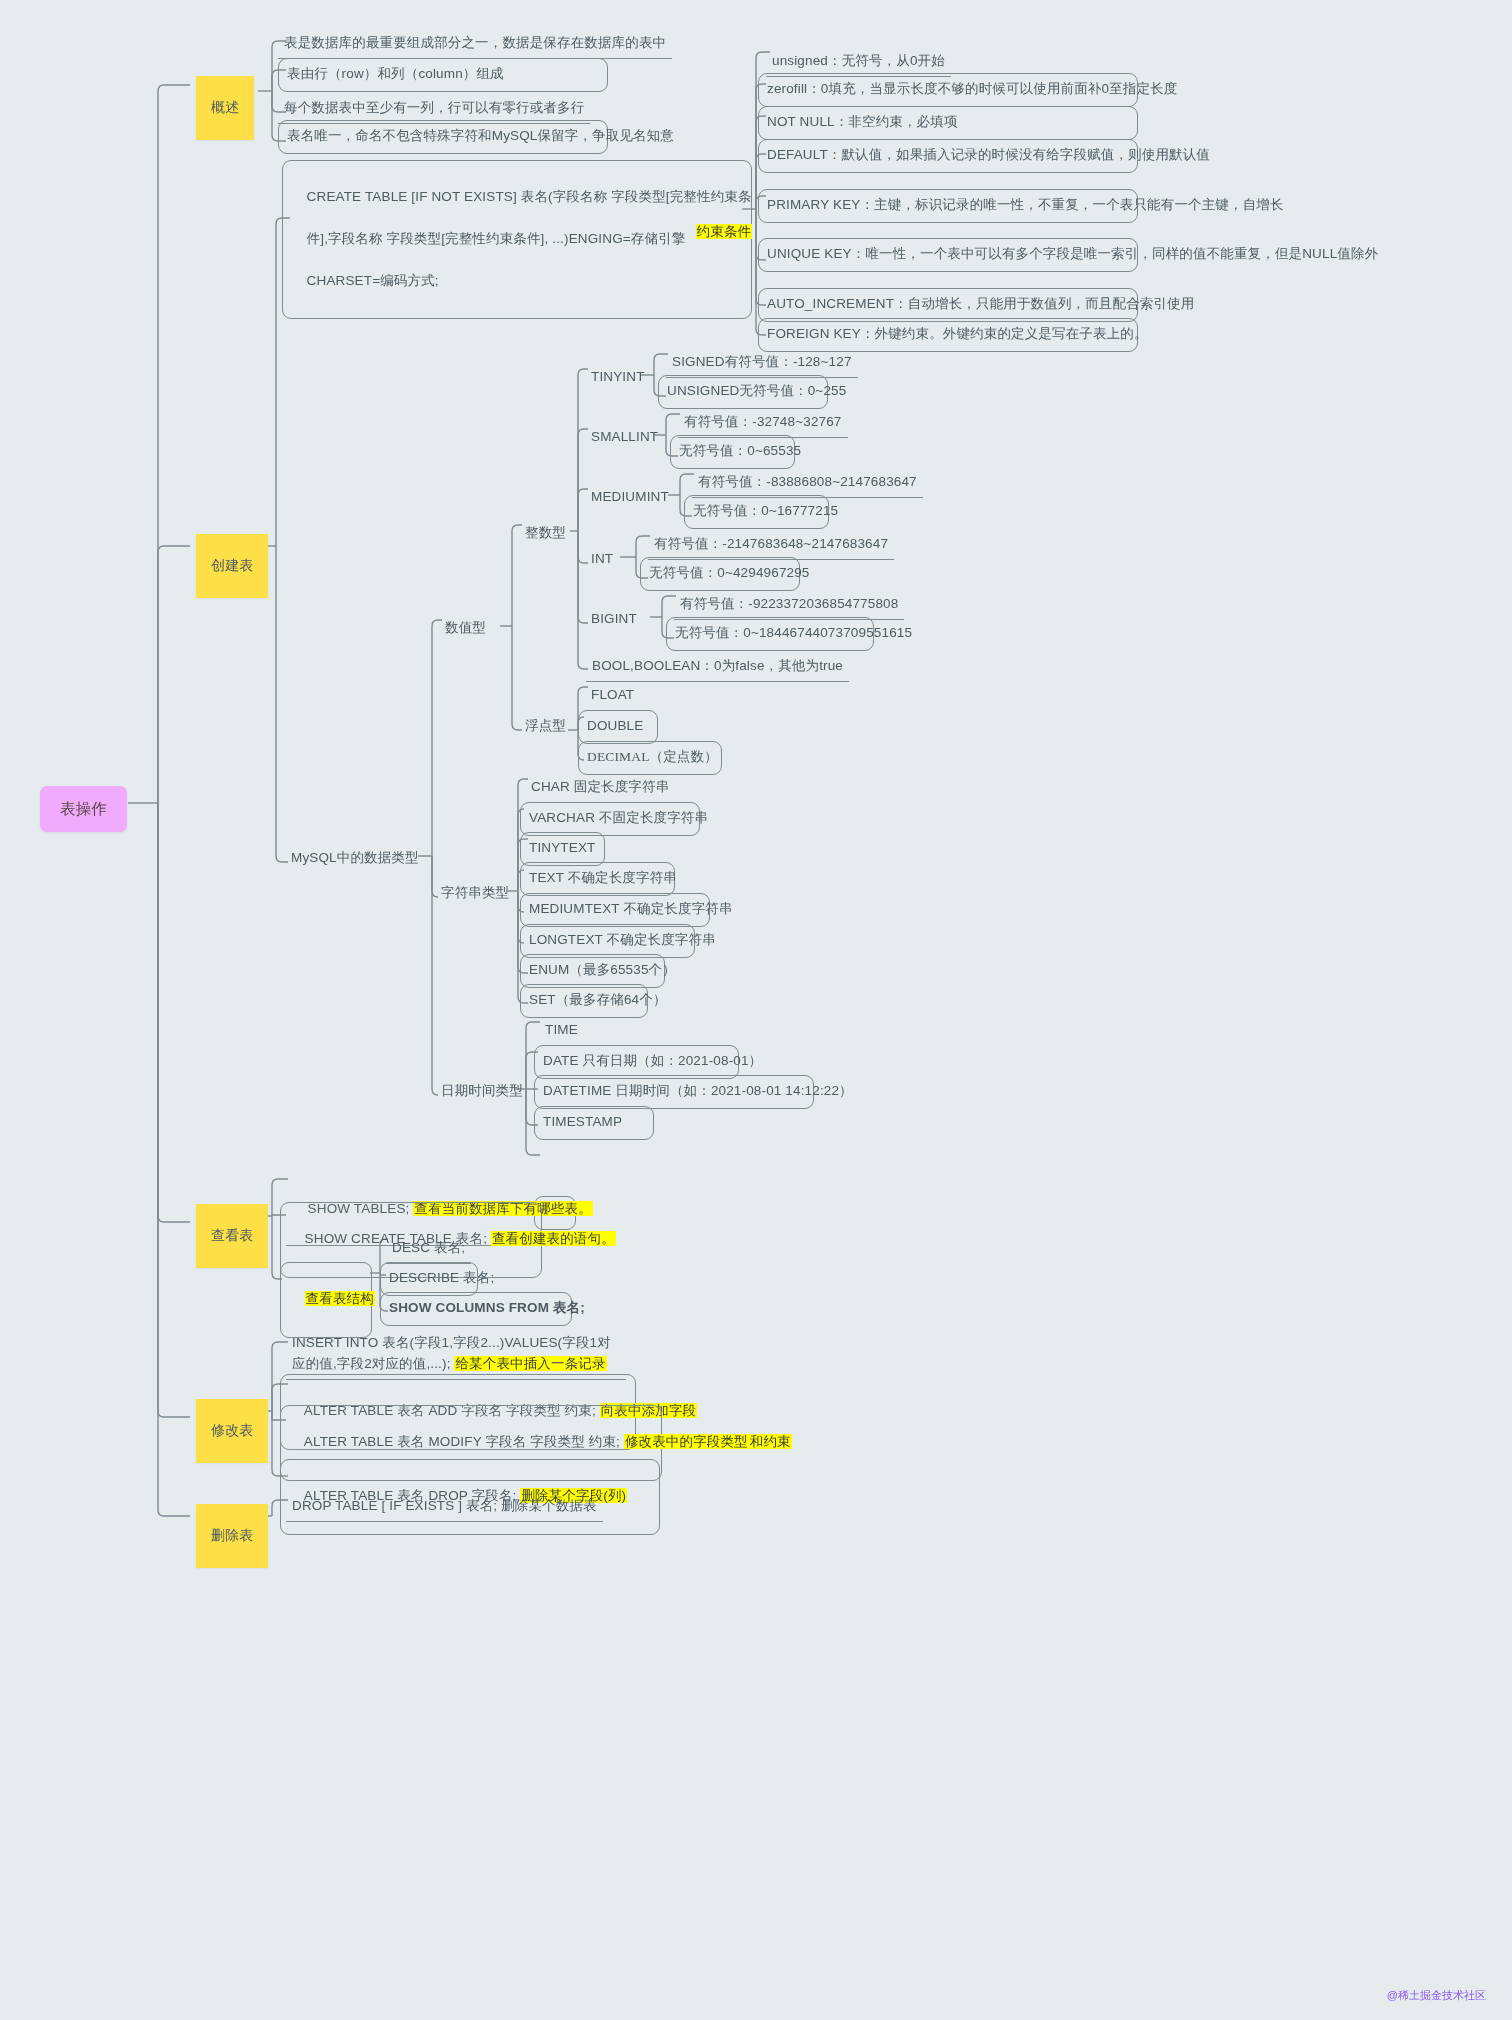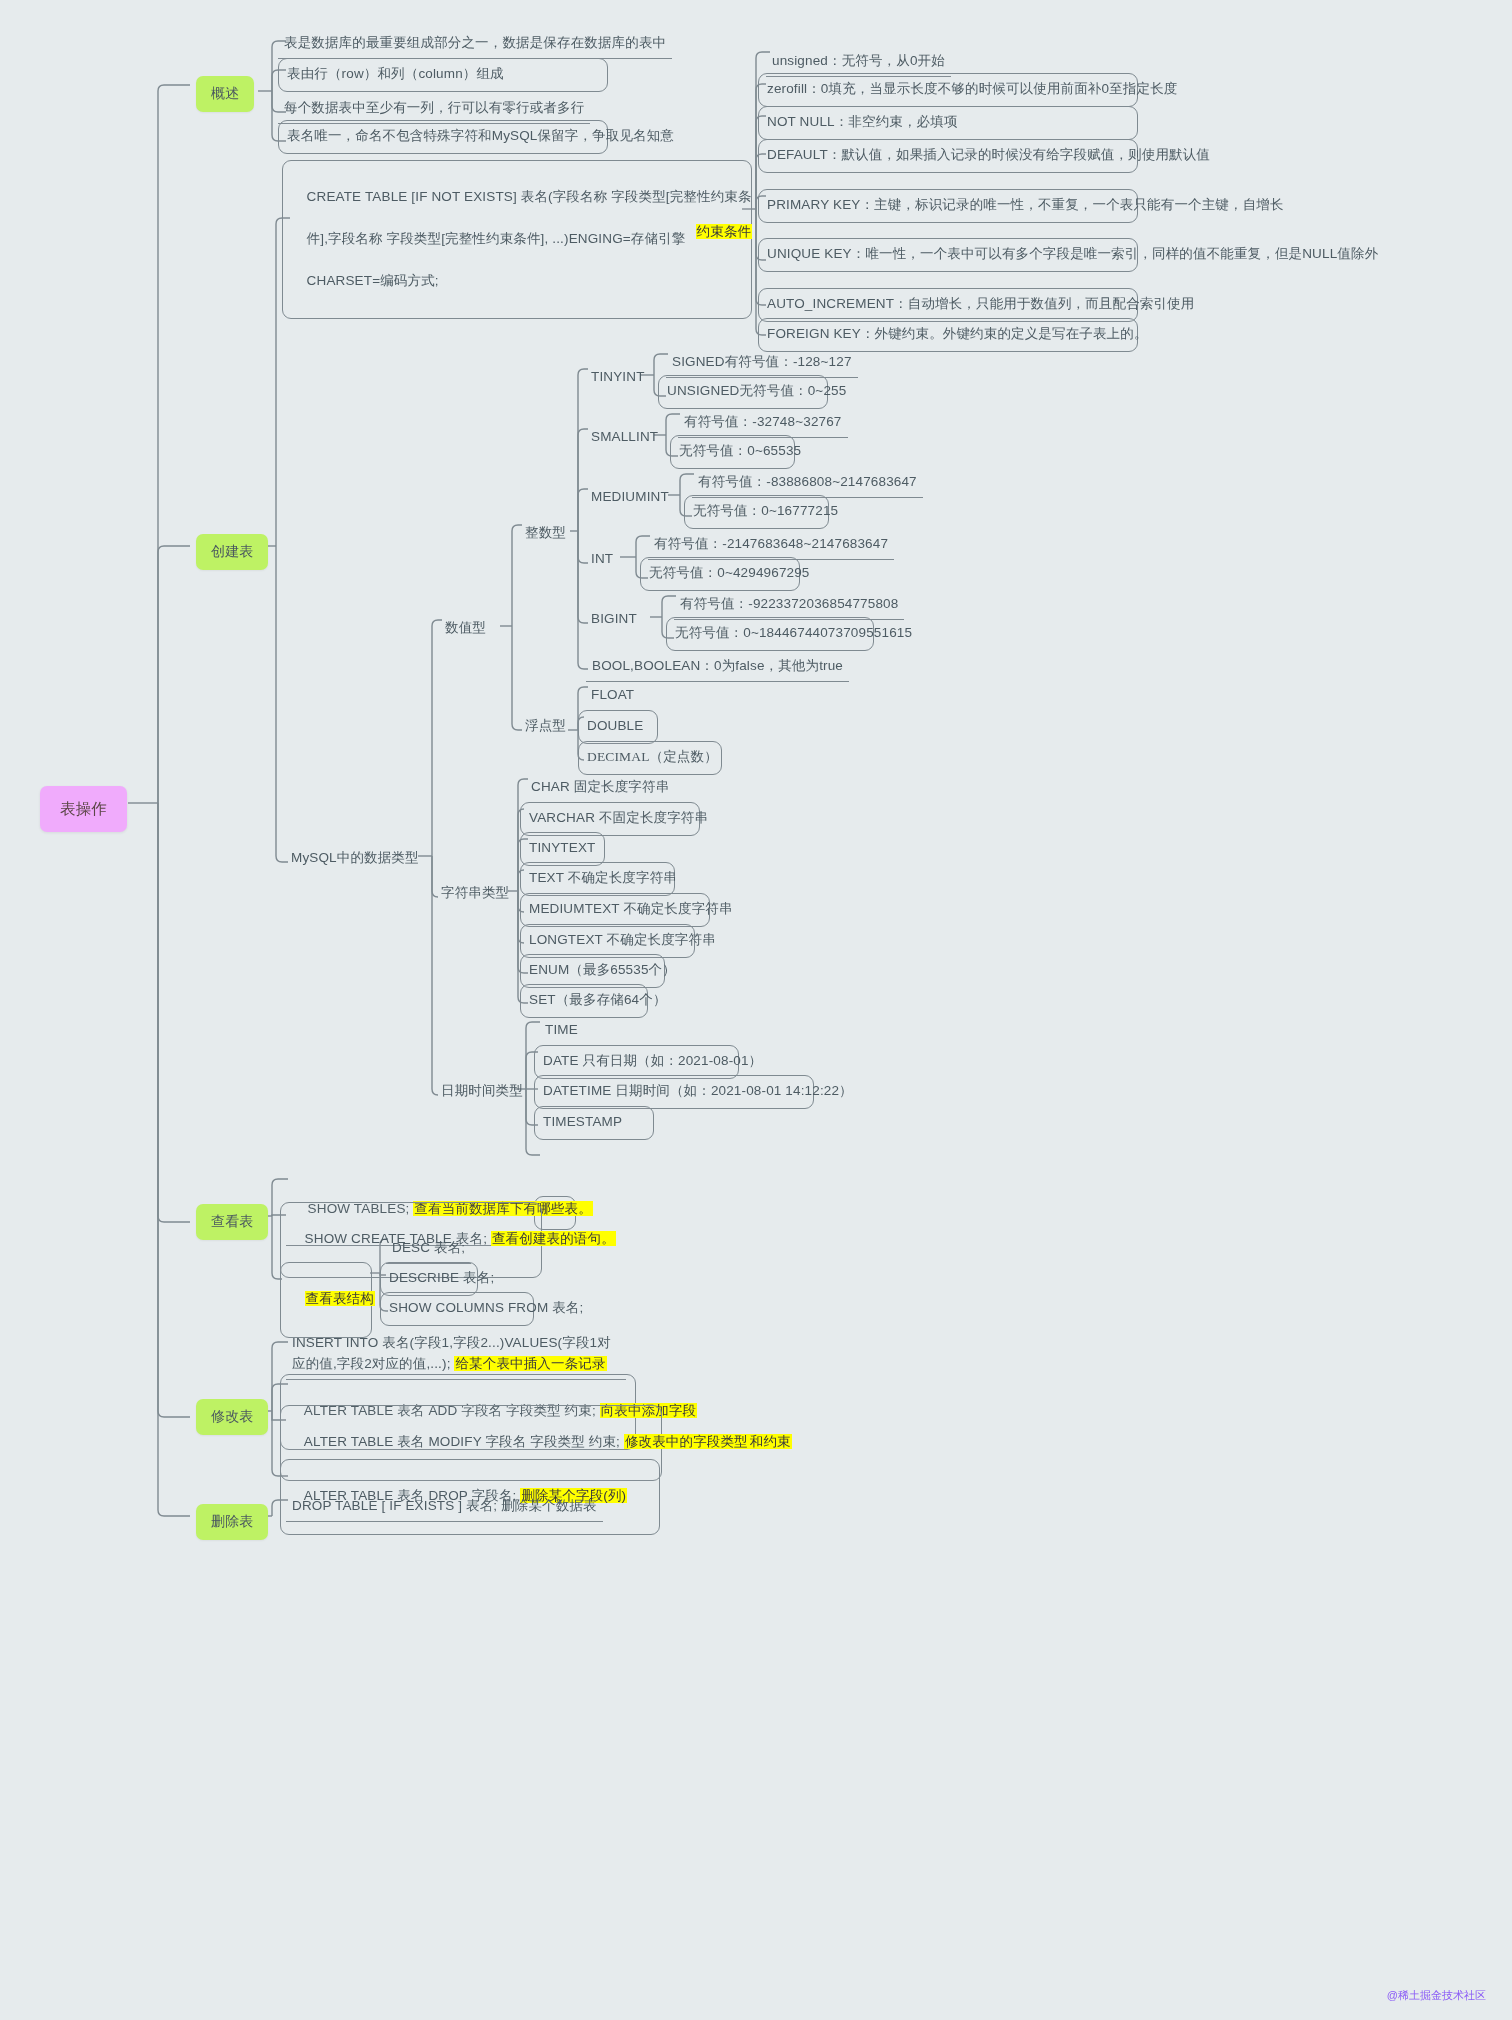--- a/index.html
+++ b/index.html
@@ -35,23 +35,23 @@
     border-radius:9px;
     padding:5px 8px 6px 8px;
     background:rgba(255,255,255,0.03);
   }
 
   
   .plain{ padding:2px 5px; }
 
   
   .pill{
-    background:#bef264;
-    border-radius:7px;
-    padding:7px 15px;
+    background:#fde047;
+    border-radius:1px;
+    padding:21px 15px;
     color:#4a585f;
     font-size:14px;
     box-shadow:0 1px 2px rgba(0,0,0,.05);
   }
   
   .root{
     background:#f0abfc;
     border-radius:7px;
     padding:11px 20px;
     color:#5b4646;
@@ -264,21 +264,21 @@
   </div>
   <div class="node card" style="left:280px; top:1202px; width:262px;">
     <span>SHOW CREATE TABLE 表名; </span><span class="hl">查看创建表的语句。</span>
   </div>
   <div class="node card" style="left:280px; top:1262px; width:92px;">
     <span class="hl">查看表结构</span>
   </div>
 
   <div class="node leaf" style="left:386px; top:1235px;">DESC 表名;</div>
   <div class="node card" style="left:380px; top:1262px; width:98px;">DESCRIBE 表名;</div>
-  <div class="node card" style="left:380px; top:1292px; width:154px;">SHOW COLUMNS FROM 表名;</div>
+  <div class="node card" style="left:380px; top:1292px; width:192px;font-weight:bold;">SHOW COLUMNS FROM 表名;</div>
 
   <div class="node pill" style="left:196px; top:1399px;">修改表</div>
 
   <div class="node leaf wrap" style="left:286px; top:1330px; width:340px;">
     <span>INSERT INTO 表名(字段1,字段2...)VALUES(字段1对应的值,字段2对应的</span><span>值,...); </span><span class="hl">给某个表中插入一条记录</span>
   </div>
 
   <div class="node card" style="left:280px; top:1374px; width:356px;">
     <span>ALTER TABLE 表名 ADD 字段名 字段类型 约束; </span><span class="hl">向表中添加字段</span>
   </div>

